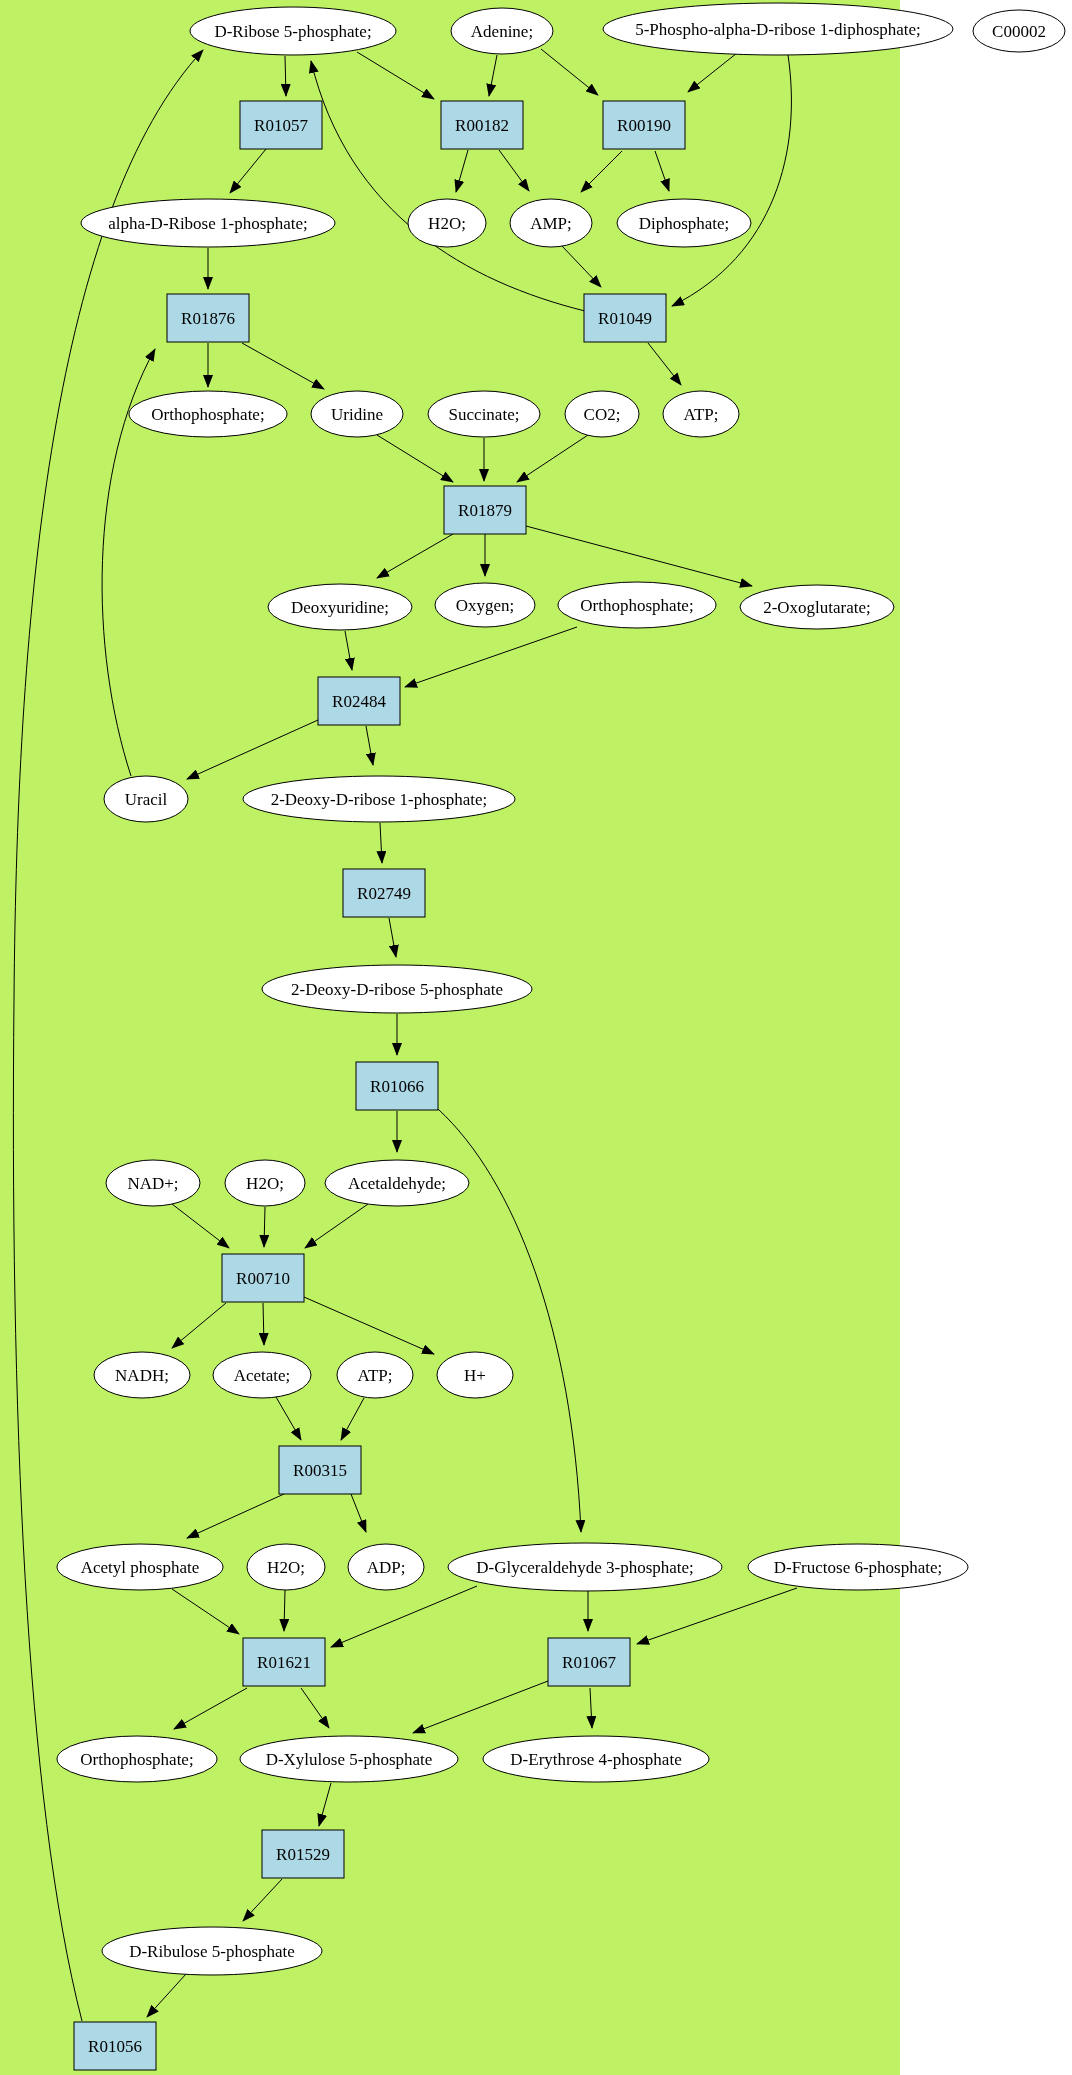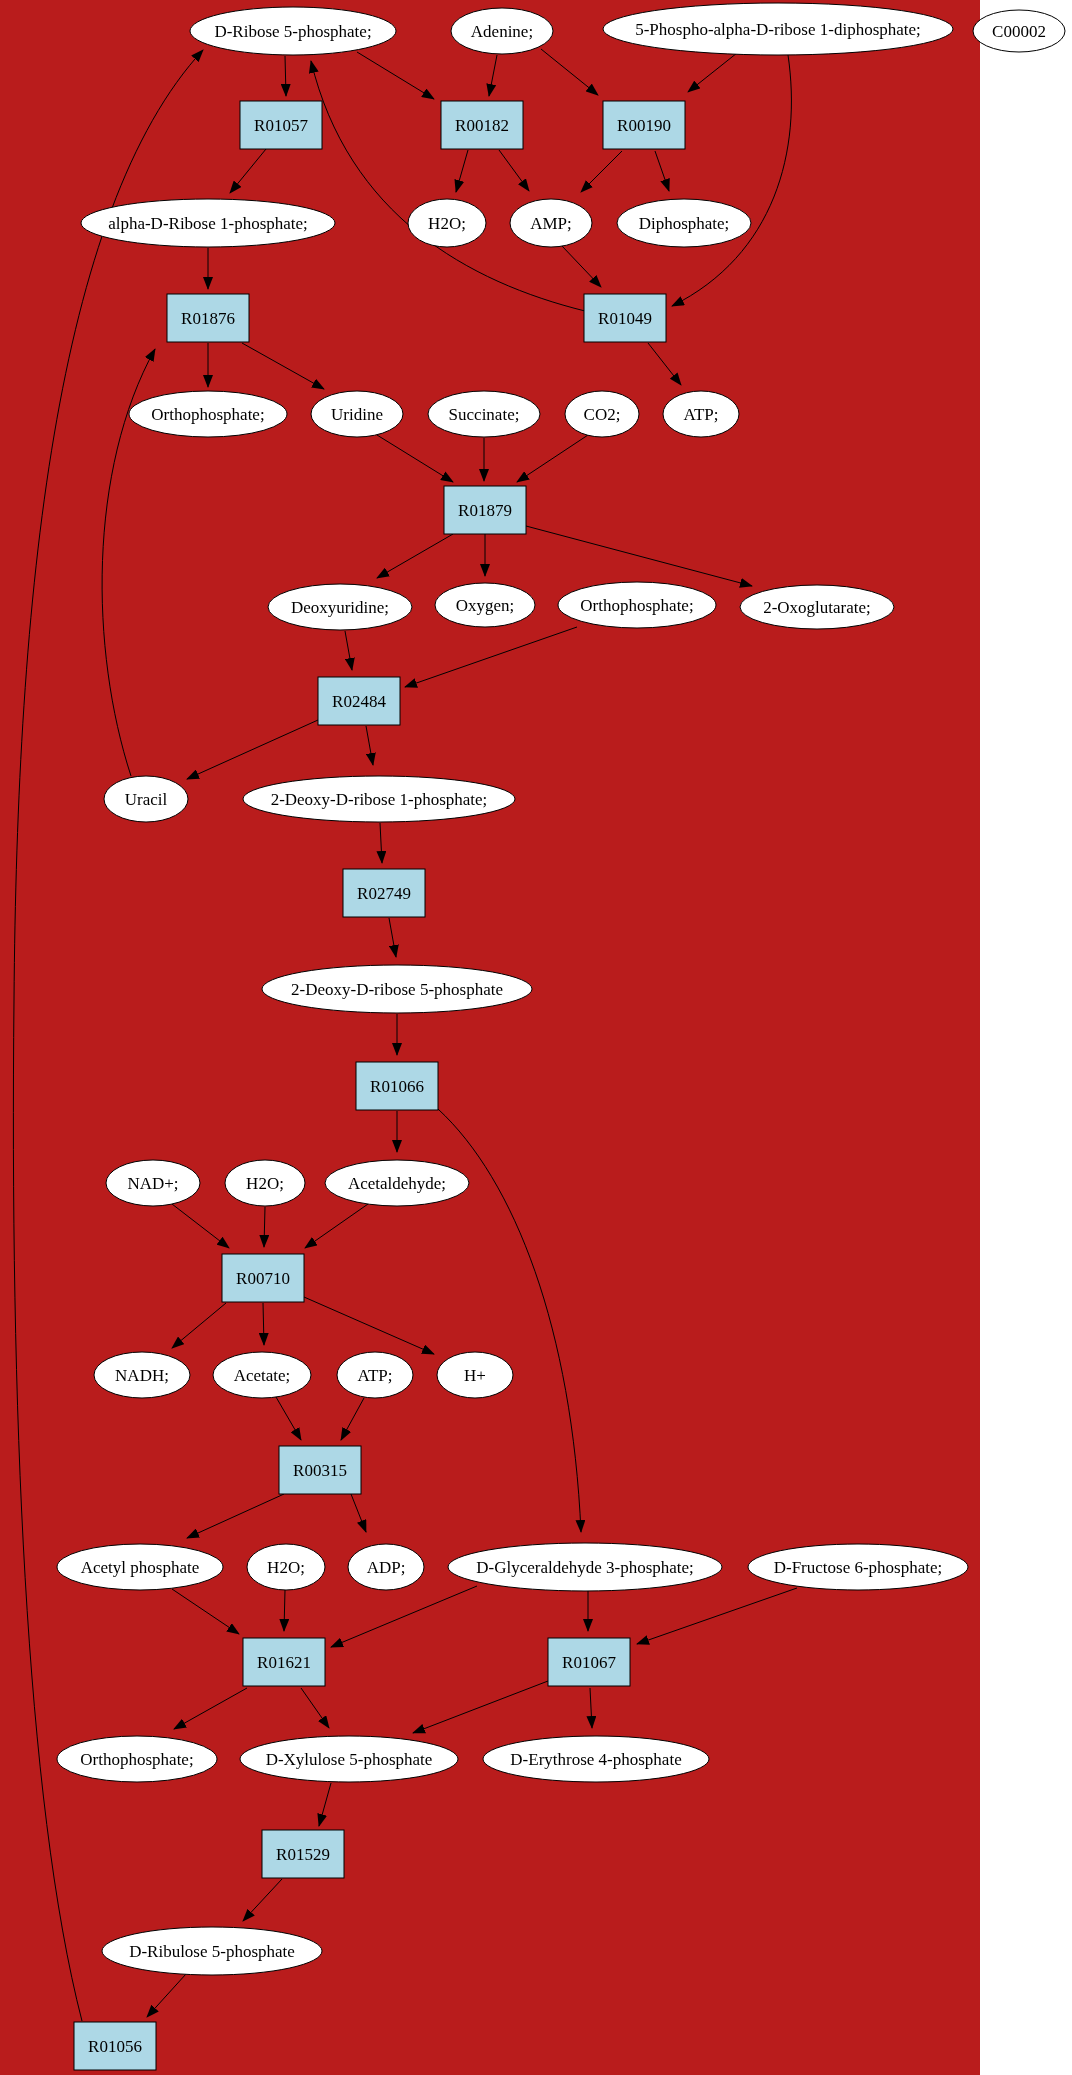--- a/index.html
+++ b/index.html
@@ -1,16 +1,16 @@
 <!DOCTYPE html>
 <html><head>
 <meta charset="utf-8">
 <style>
   html, body { margin: 0; padding: 0; background: #ffffff; }
-  .canvas-wrap { width: 980px; height: 2075px; position: relative; background: #b91c1c; }
+  .canvas-wrap { width: 900px; height: 2075px; position: relative; background: #bef264; }
   svg { display: block; font-family: "Liberation Serif", "DejaVu Serif", serif; }
   .edge { fill: none; stroke: #000000; stroke-width: 1; }
   .compound-ellipse { fill: #ffffff; stroke: #000000; stroke-width: 1; }
   .reaction-rect { stroke: #000000; stroke-width: 1; }
   .node-label { fill: #000000; font-size: 17px; text-anchor: middle; }
 </style>
 </head>
 <body>
 
 <div class="canvas-wrap">

